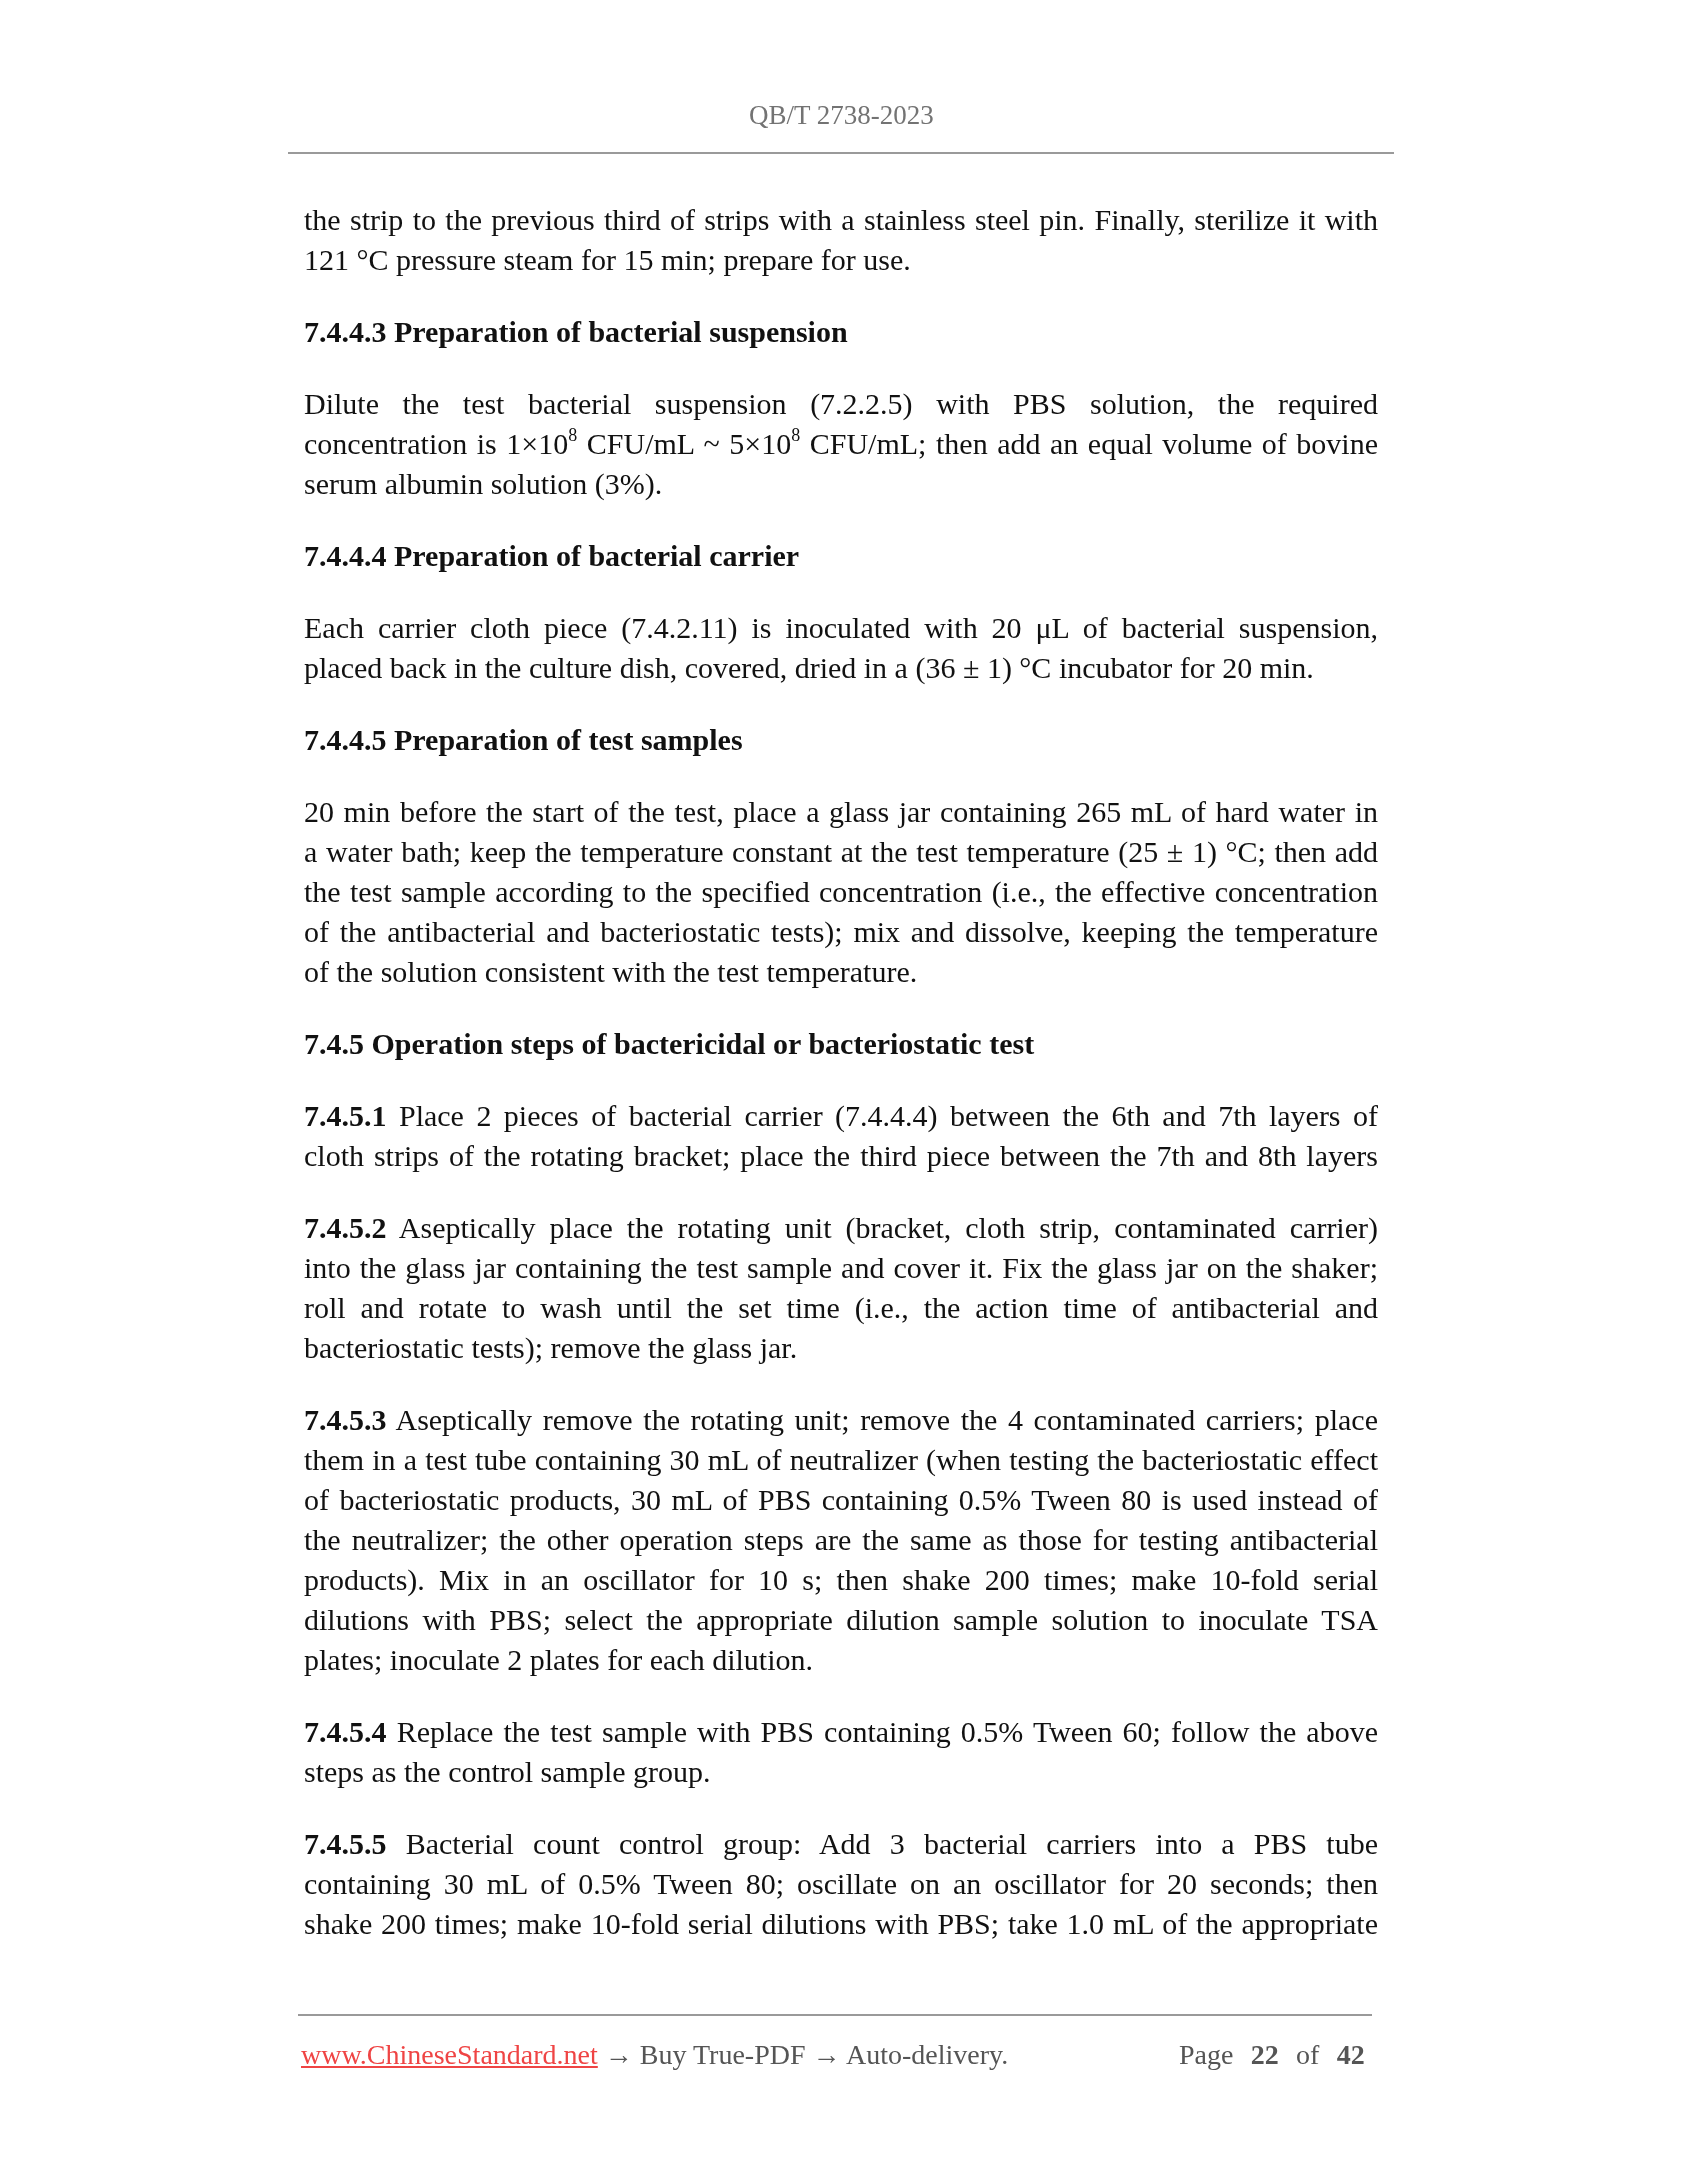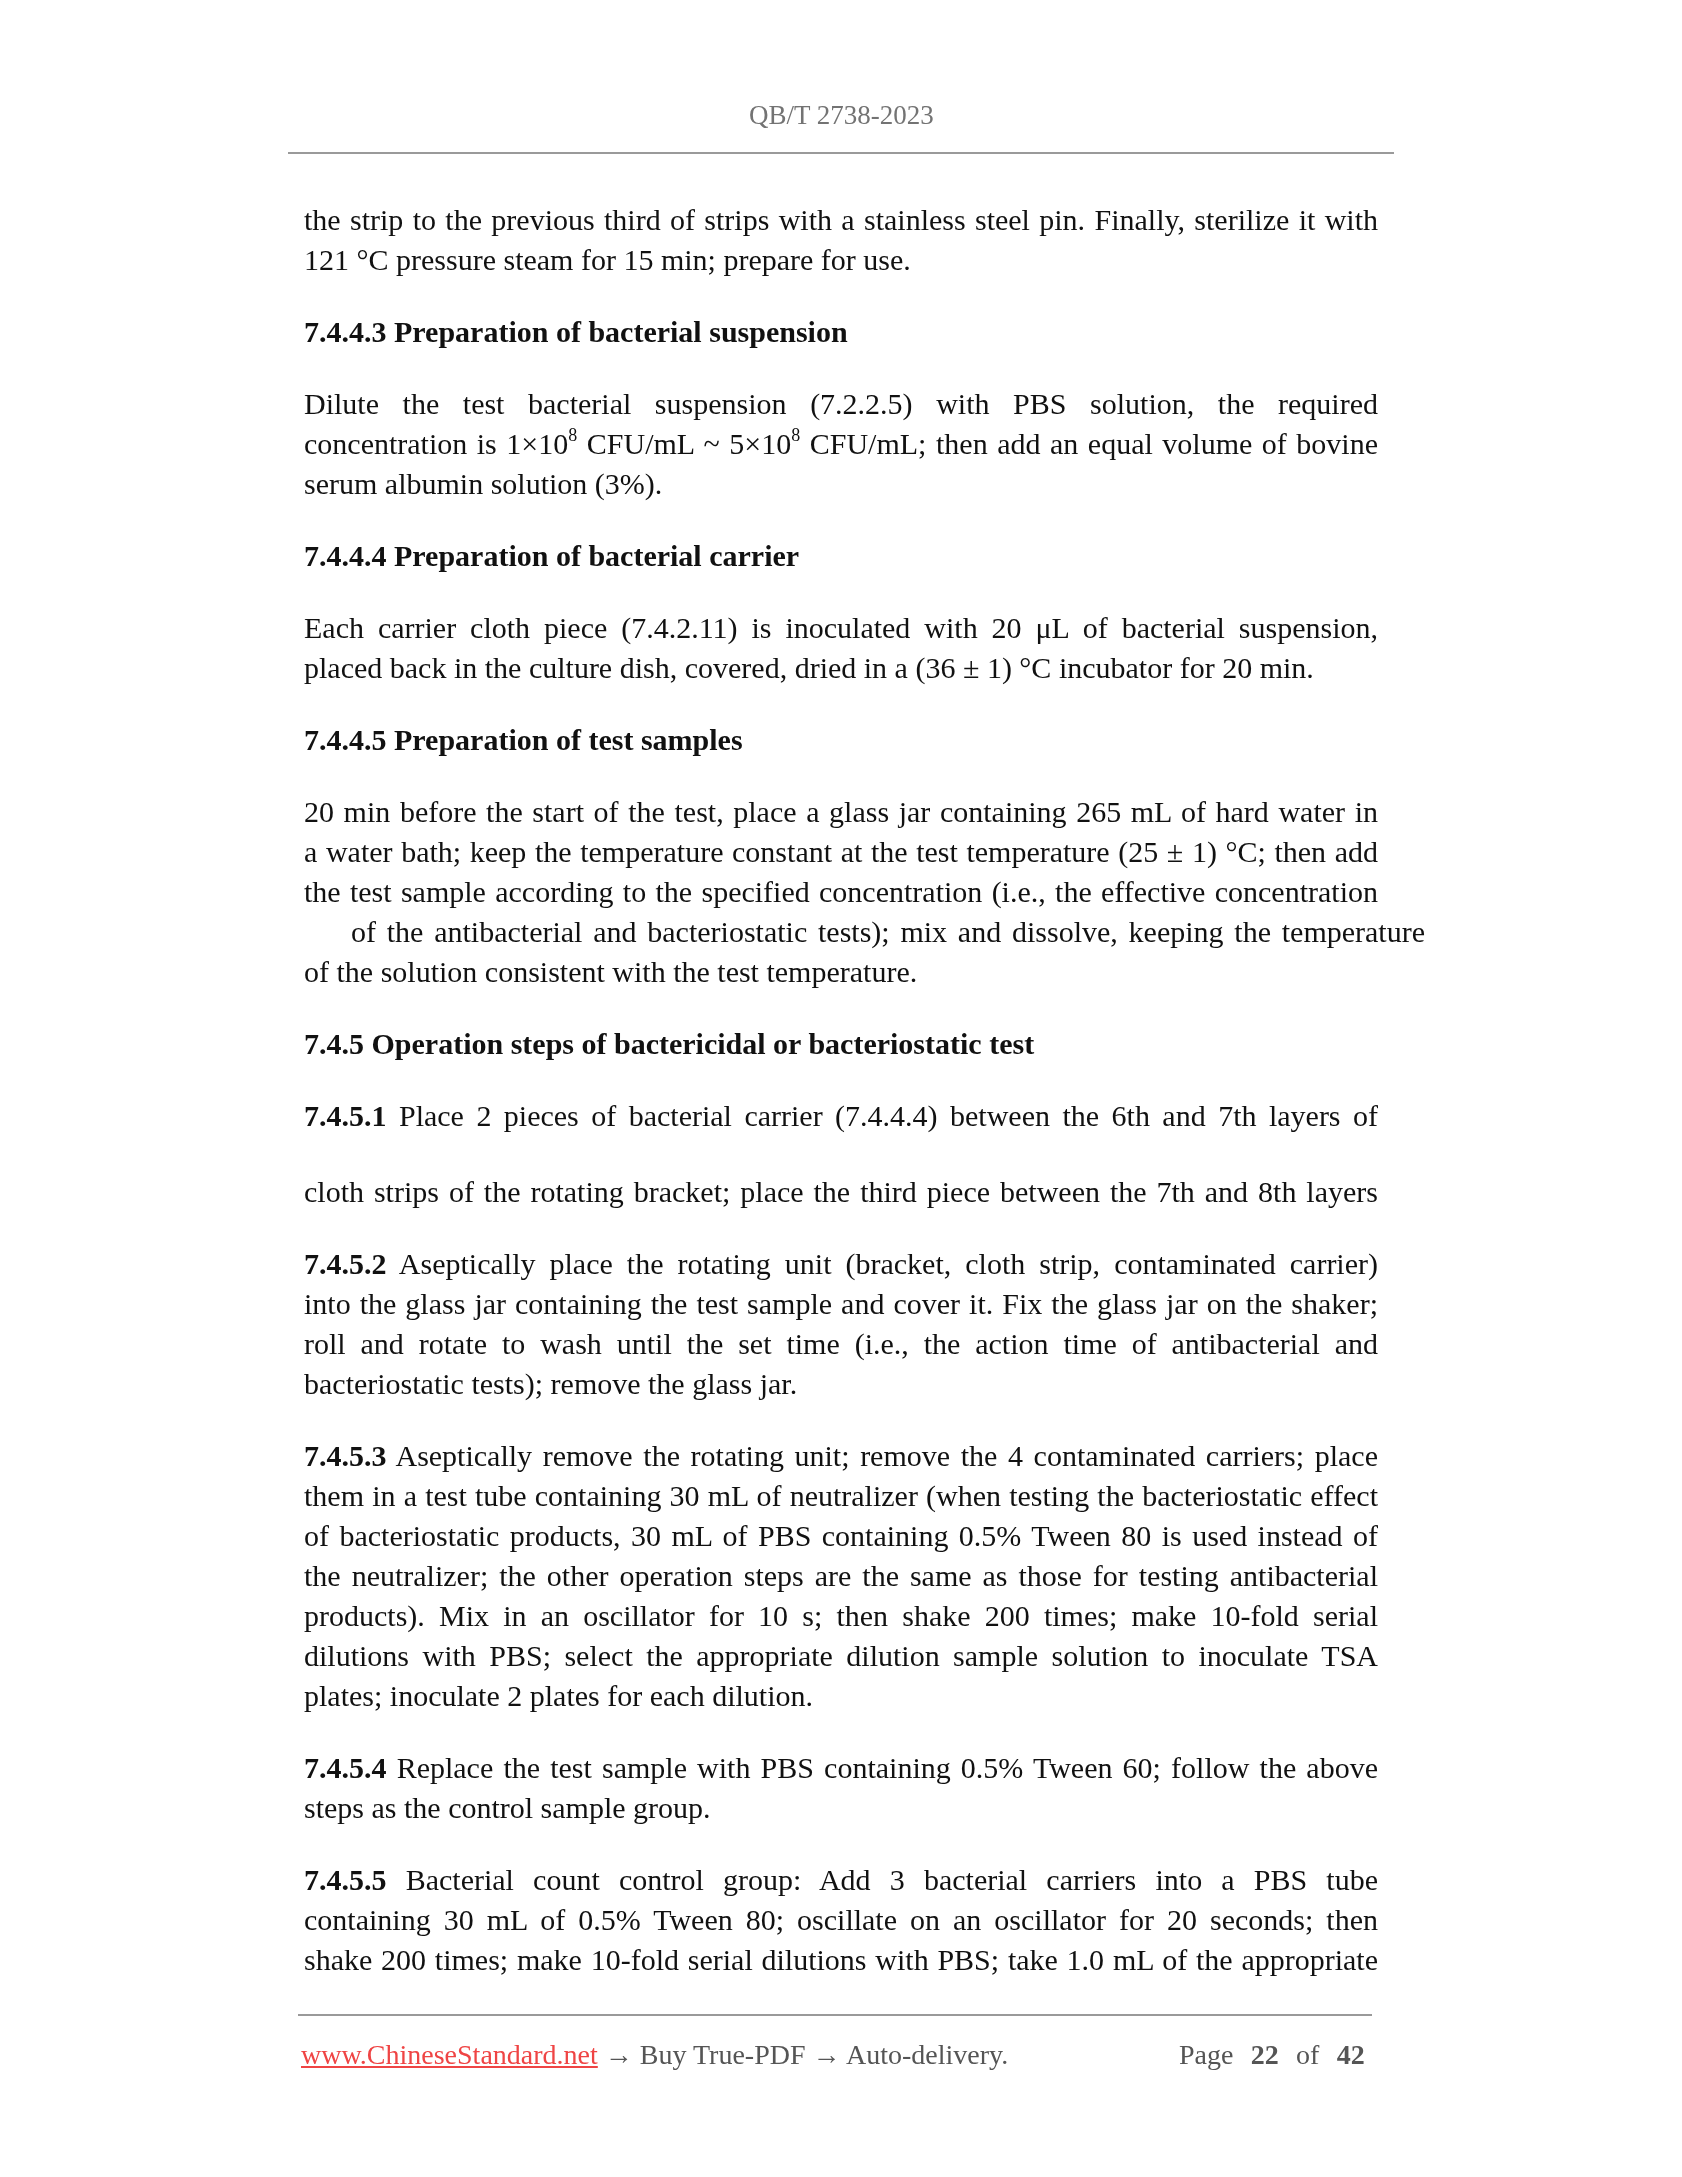--- a/index.html
+++ b/index.html
@@ -50,29 +50,29 @@
       <span class="line" style="width: 1074px;"><span>Each carrier cloth piece (7.4.2.11) is inoculated with 20 μL of bacterial suspension,</span></span>
       <span class="line last" style="width: 1074px;"><span>placed back in the culture dish, covered, dried in a (36 ± 1) °C incubator for 20 min.</span></span>
     </div>
     <div class="block heading">
       <span class="line last" style="width: 1074px;"><span>7.4.4.5 Preparation of test samples</span></span>
     </div>
     <div class="block paragraph">
       <span class="line" style="width: 1074px;"><span>20 min before the start of the test, place a glass jar containing 265 mL of hard water in</span></span>
       <span class="line" style="width: 1074px;"><span>a water bath; keep the temperature constant at the test temperature (25 ± 1) °C; then add</span></span>
       <span class="line" style="width: 1074px;"><span>the test sample according to the specified concentration (i.e., the effective concentration</span></span>
-      <span class="line" style="width: 1074px; margin-left: 47px;"><span>of the antibacterial and bacteriostatic tests); mix and dissolve, keeping the temperature</span></span>
+      <span class="line" style="width: 1074px;"><span>of the antibacterial and bacteriostatic tests); mix and dissolve, keeping the temperature</span></span>
       <span class="line last" style="width: 1074px;"><span>of the solution consistent with the test temperature.</span></span>
     </div>
     <div class="block heading">
       <span class="line last" style="width: 1074px;"><span>7.4.5 Operation steps of bactericidal or bacteriostatic test</span></span>
     </div>
     <div class="block paragraph">
       <span class="line" style="width: 1074px;"><span class="num">7.4.5.1</span><span> Place 2 pieces of bacterial carrier (7.4.4.4) between the 6th and 7th layers of</span></span>
-      <span class="line" style="width: 1074px; margin-top: 36px;"><span>cloth strips of the rotating bracket; place the third piece between the 7th and 8th layers</span></span>
+      <span class="line" style="width: 1074px;"><span>cloth strips of the rotating bracket; place the third piece between the 7th and 8th layers</span></span>
     </div>
     <div class="block paragraph">
       <span class="line" style="width: 1074px;"><span class="num">7.4.5.2</span><span> Aseptically place the rotating unit (bracket, cloth strip, contaminated carrier)</span></span>
       <span class="line" style="width: 1074px;"><span>into the glass jar containing the test sample and cover it. Fix the glass jar on the shaker;</span></span>
       <span class="line" style="width: 1074px;"><span>roll and rotate to wash until the set time (i.e., the action time of antibacterial and</span></span>
       <span class="line last" style="width: 1074px;"><span>bacteriostatic tests); remove the glass jar.</span></span>
     </div>
     <div class="block paragraph">
       <span class="line" style="width: 1074px;"><span class="num">7.4.5.3</span><span> Aseptically remove the rotating unit; remove the 4 contaminated carriers; place</span></span>
       <span class="line" style="width: 1074px;"><span>them in a test tube containing 30 mL of neutralizer (when testing the bacteriostatic effect</span></span>

